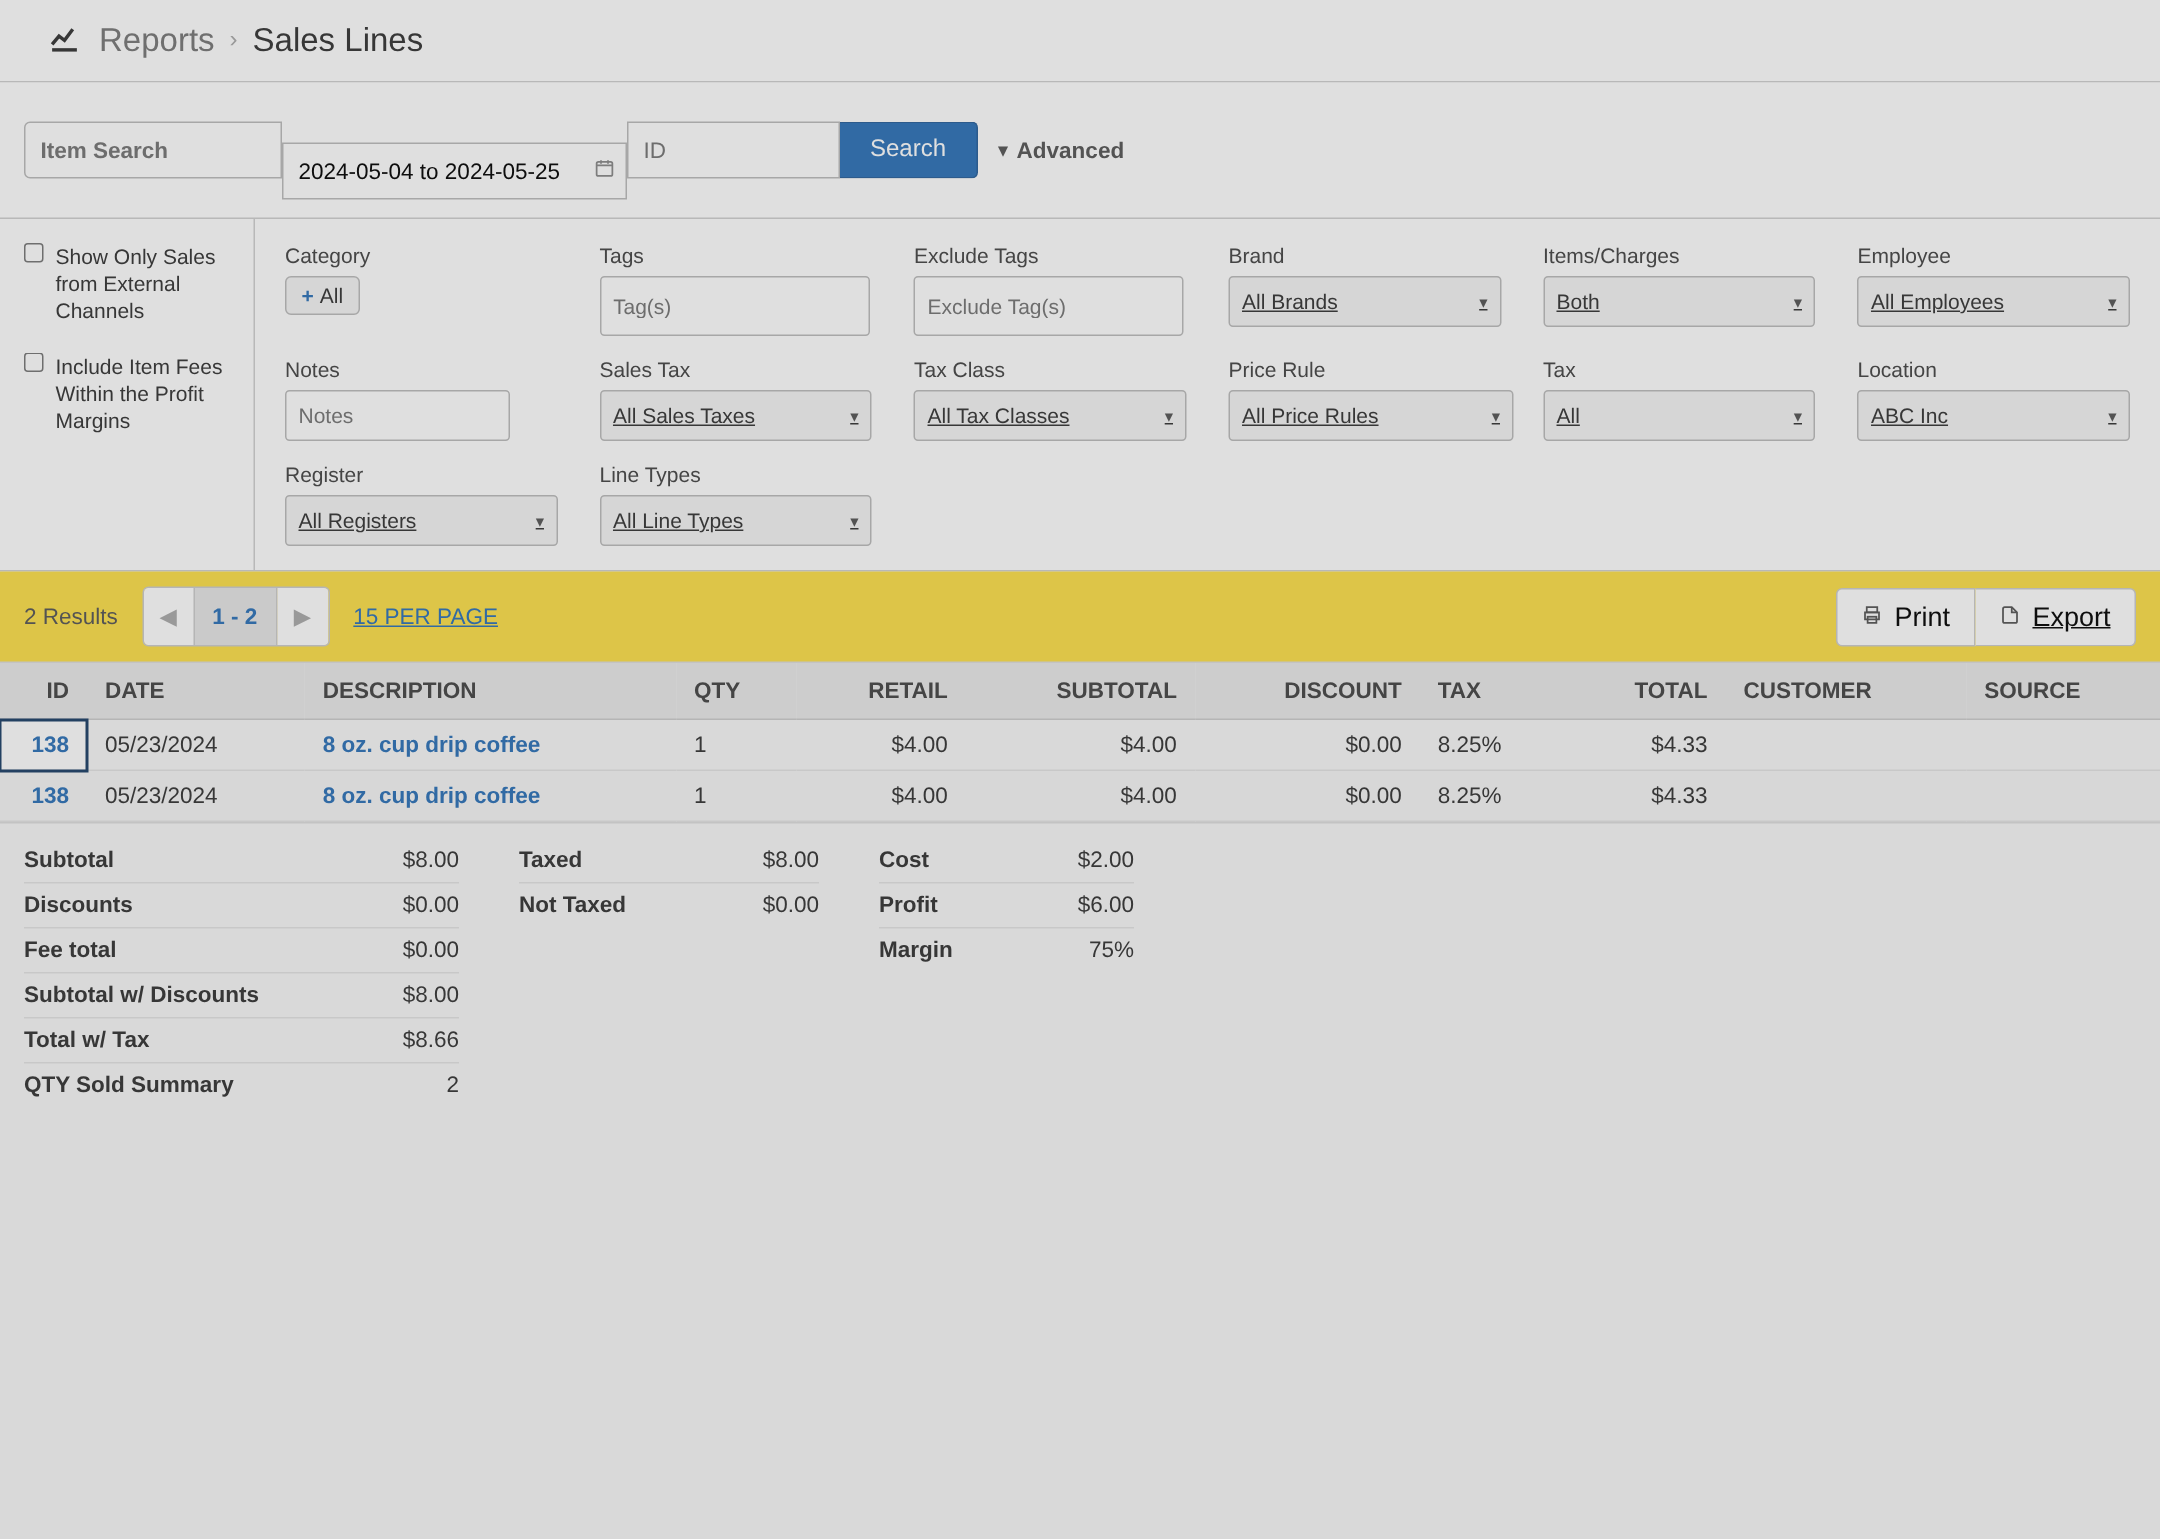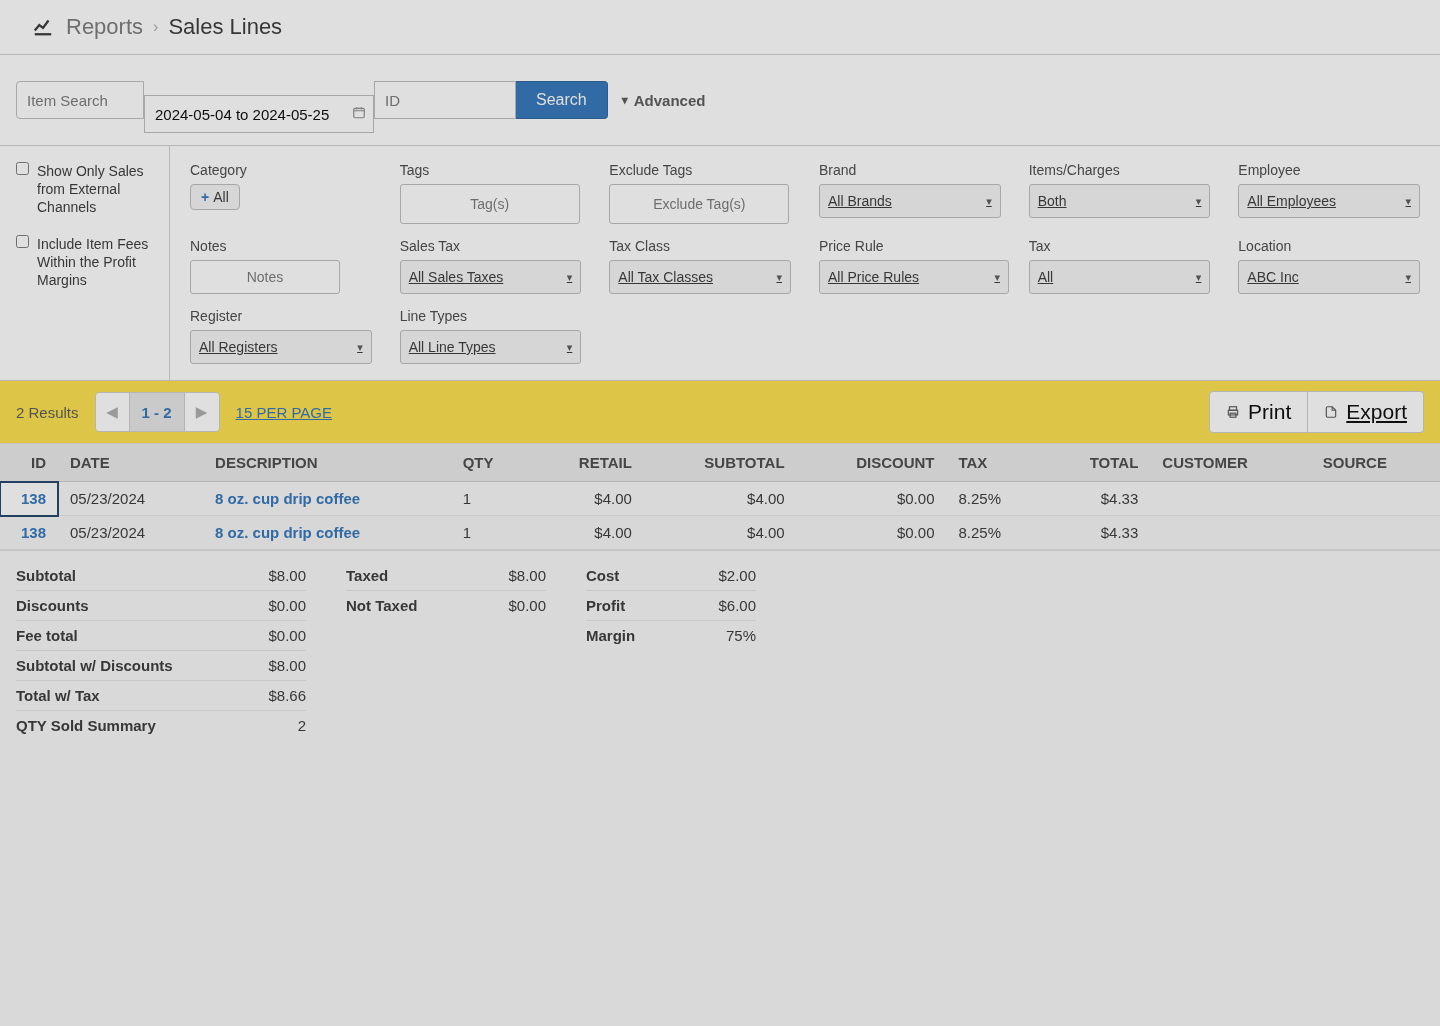--- a/index.html
+++ b/index.html
@@ -42,21 +42,21 @@
     border-bottom: 1px solid #d0d0d0;
     background: #fff;
   }
   .search-bar input[type="text"] {
     height: 38px;
     border: 1px solid #bbb;
     padding: 0 10px;
     font-size: 15px;
     background: #fff;
   }
-  .search-bar .item-search { width: 128px; border-radius: 4px 0 0 4px; }
+  .search-bar .item-search { width: 172px; border-radius: 4px 0 0 4px; font-weight: bold; }
   .search-bar .date-wrap { position: relative; margin-top: 28px; }
   .search-bar .date-range { width: 230px; border-left: none; border-right: none; }
   .search-bar .date-wrap .cal-icon { position: absolute; right: 8px; top: 50%; transform: translateY(-50%); color: #888; pointer-events: none; }
   .search-bar .id-input { width: 142px; border-radius: 0; }
   .search-bar .search-btn {
     height: 38px; padding: 0 20px;
     background: #2b71b8; color: #fff;
     border: 1px solid #265f9a; border-left: none;
     border-radius: 0 4px 4px 0;
     font-size: 16px; cursor: pointer;
@@ -86,21 +86,21 @@
     padding: 16px 20px;
     display: grid;
     grid-template-columns: repeat(6, minmax(160px, 1fr));
     gap: 14px 28px;
     align-content: start;
   }
   .field { display: flex; flex-direction: column; gap: 6px; }
   .field-label { font-size: 14px; color: #444; }
   .tag-input, .text-input, .sel {
     height: 34px; border: 1px solid #bbb; border-radius: 3px;
-    padding: 0 8px; font-size: 14px; background: #fff; color: #333; text-align: center;
+    padding: 0 8px; font-size: 14px; background: #fff; color: #333;
   }
   .tag-input { width: 180px; height: 40px; }
   .text-input { width: 150px; }
   .sel {
     display: inline-flex; align-items: center; justify-content: space-between;
     min-width: 120px; cursor: pointer; background: #f4f4f4; text-decoration: underline;
   }
   .sel .caret { font-size: 11px; color: #555; margin-left: 8px; }
   .pill-btn {
     display: inline-flex; align-items: center; gap: 4px;
@@ -118,21 +118,21 @@
   .results-count { color: #555; }
   .pager { display: inline-flex; border: 1px solid #ccc; border-radius: 4px; overflow: hidden; }
   .pager .pg-btn { width: 34px; height: 38px; display: inline-flex; align-items: center; justify-content: center; background: #fff; color: #aaa; border-right: 1px solid #ccc; }
   .pager .pg-btn:last-child { border-right: none; }
   .pager .pg-active { background: #e6e6e6; color: #2b71b8; font-weight: 600; padding: 0 12px; width: auto; }
   .perpage { color: #2b71b8; font-weight: 500; }
   .results-right { display: flex; gap: 0; }
   .tool-btn {
     display: inline-flex; align-items: center; gap: 8px;
     border: 1px solid #ccc; background: #fff; padding: 8px 16px;
-    font-size: 21px; cursor: pointer;
+    font-size: 18px; cursor: pointer;
   }
   .tool-btn:first-child { border-radius: 4px 0 0 4px; }
   .tool-btn:last-child { border-left: none; border-radius: 0 4px 4px 0; text-decoration: underline; }
 
   
   table.data {
     width: 100%; border-collapse: collapse; font-size: 15px;
   }
   table.data thead th {
     text-align: left; padding: 10px 12px; font-weight: 600;

